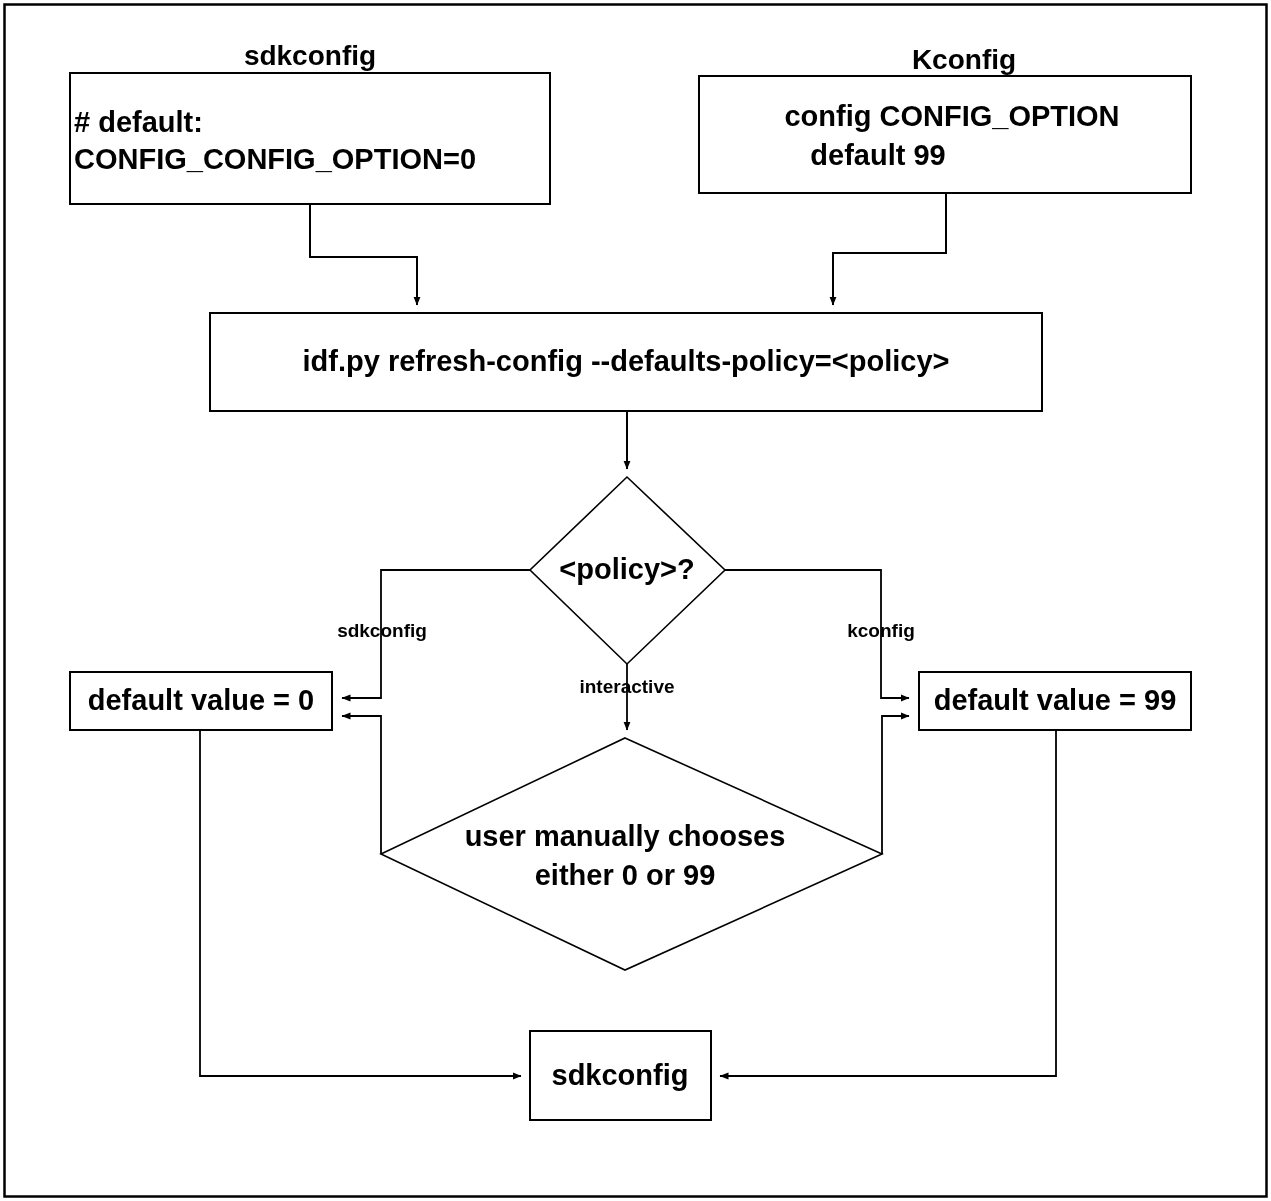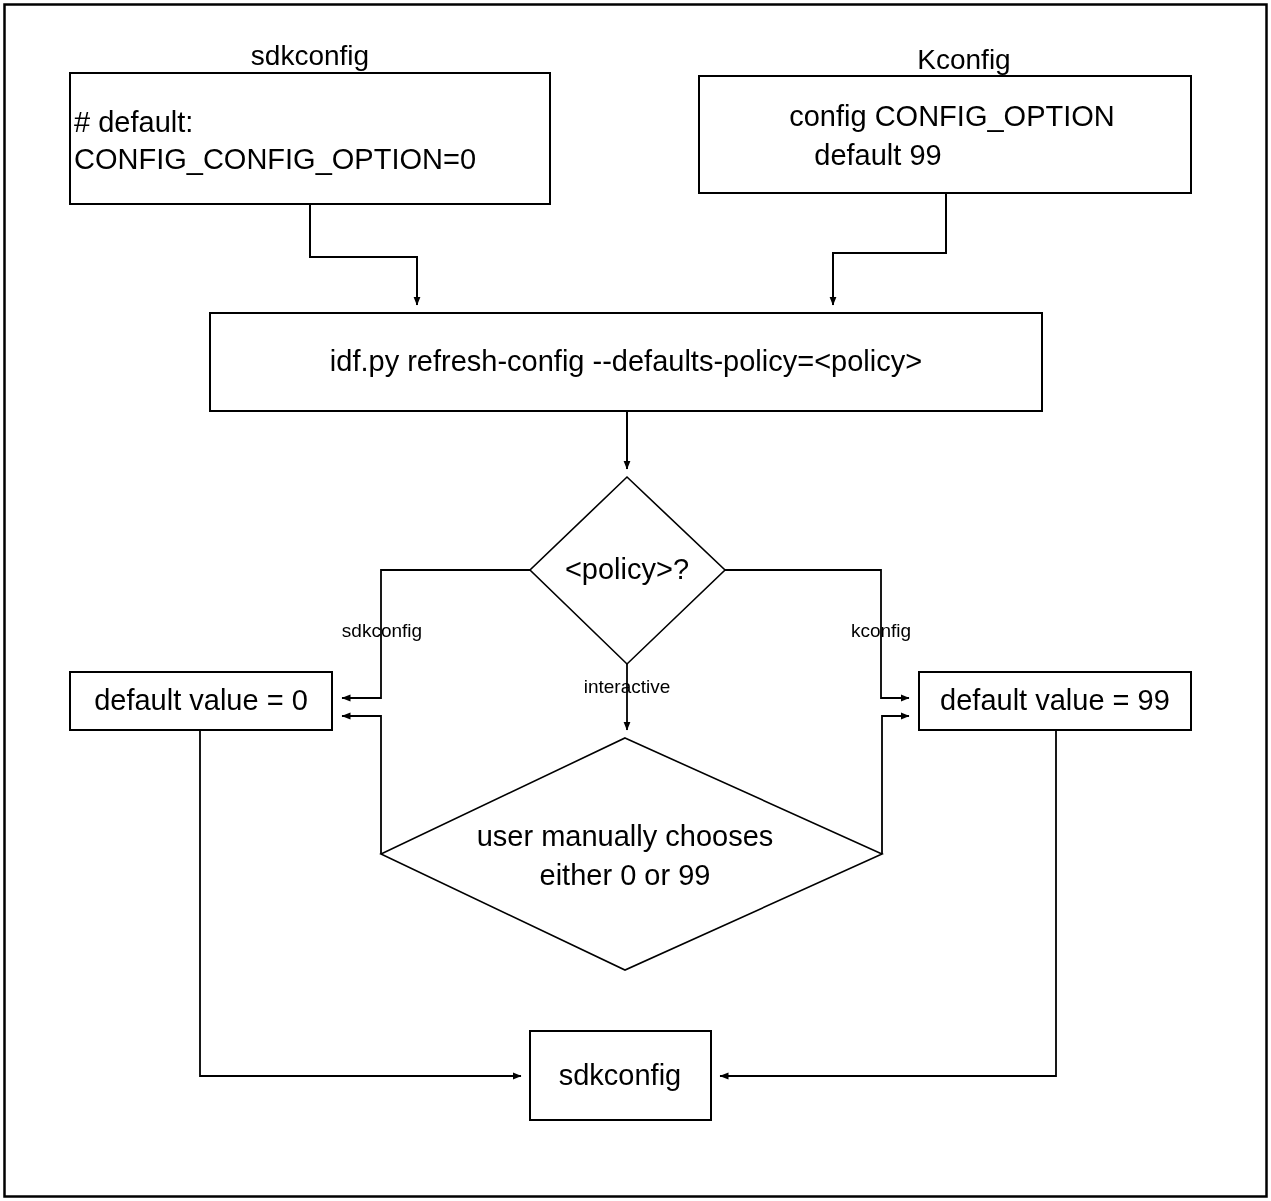--- a/index.html
+++ b/index.html
@@ -10,20 +10,21 @@
   body {
     width: 1271px;
     height: 1201px;
     font-family: "Liberation Sans", sans-serif;
     overflow: hidden;
   }
   #diagram-root {
     position: relative;
     width: 1271px;
     height: 1201px;
+    font-weight: bold;
   }
   svg#flowchart {
     display: block;
     width: 1271px;
     height: 1201px;
   }
   .node-box {
     fill: #ffffff;
     stroke: #000000;
     stroke-width: 2;

